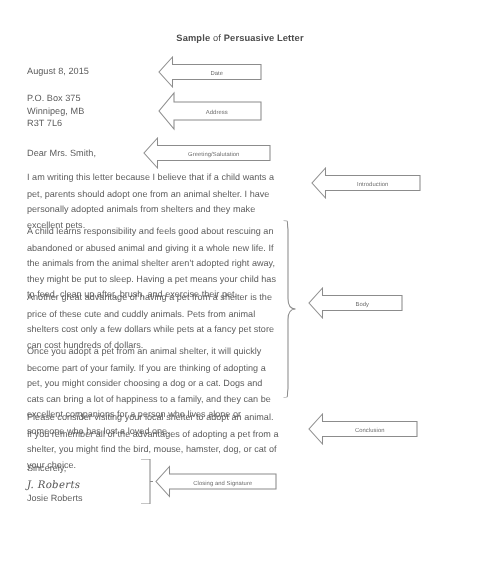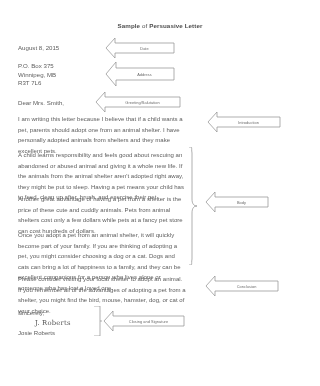--- a/index.html
+++ b/index.html
@@ -65,24 +65,24 @@
     position: absolute;
     left: 18px;
     top: 308px;
     width: 80px;
     font-size: 6.05px;
     line-height: 10.2px;
     color: #5d5d5d;
   }
   .signature {
     font-family: "DejaVu Serif", serif;
+    font-style: italic;
     font-size: 6.8px;
     color: #555;
     letter-spacing: 0.2px;
-    margin-left: 17px;
   }
 
   
   .callout {
     position: absolute;
   }
   .callout svg {
     display: block;
     overflow: visible;
   }

